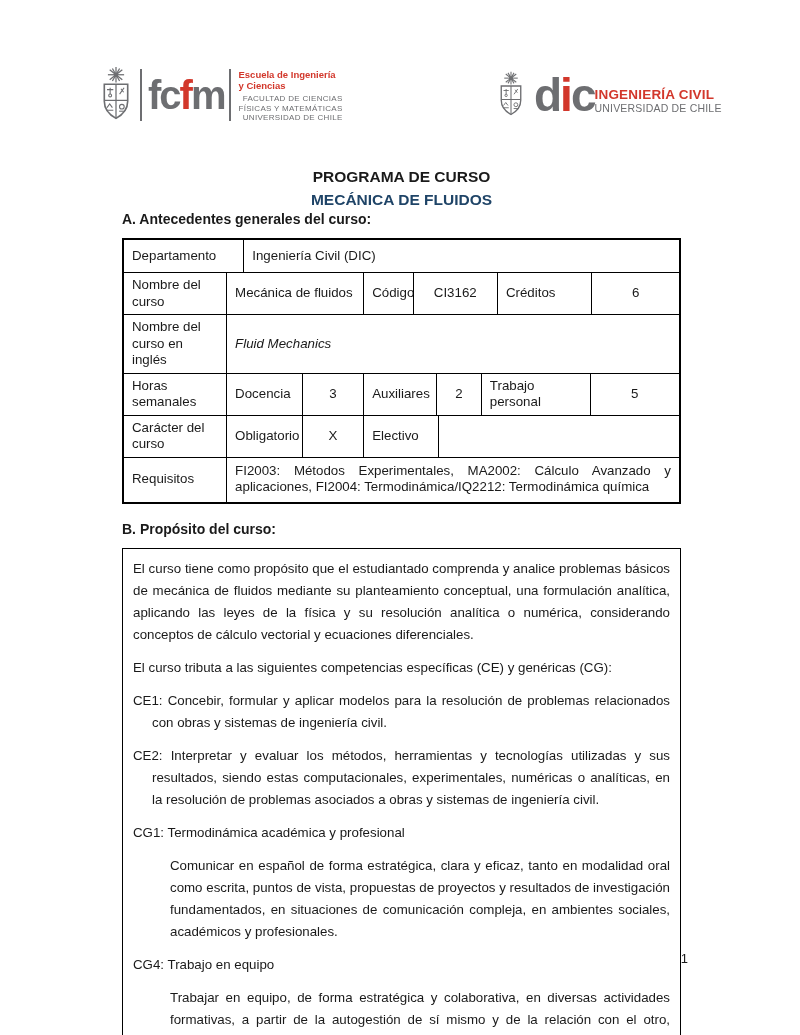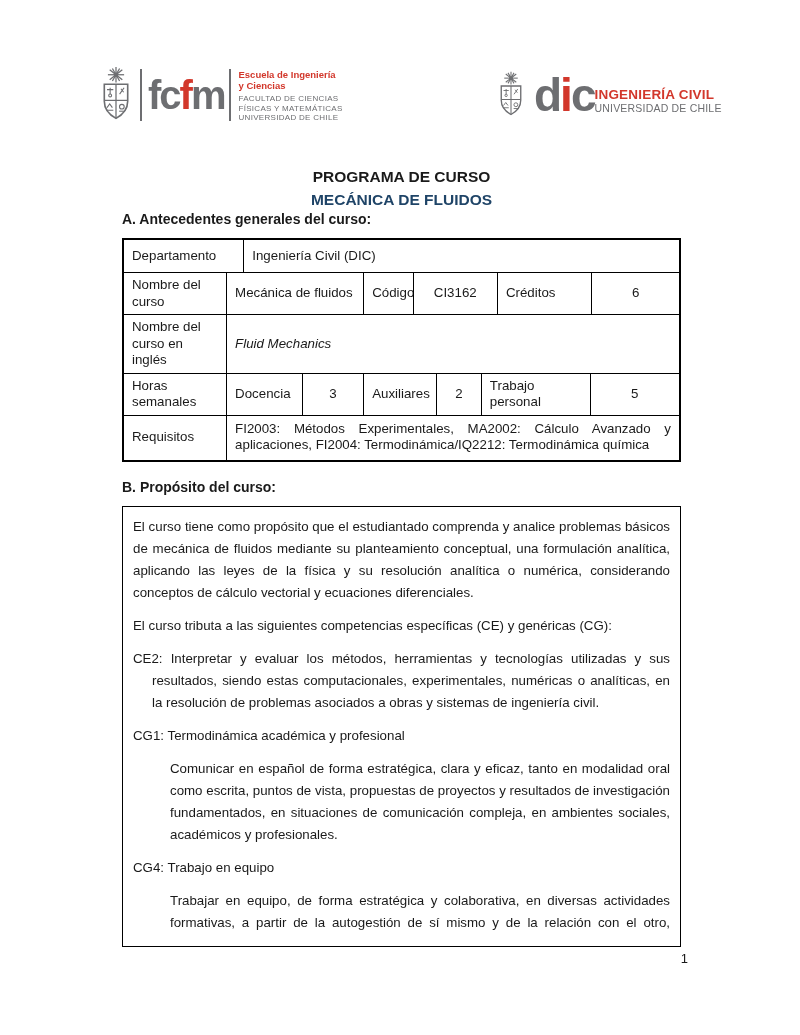--- a/index.html
+++ b/index.html
@@ -25,21 +25,21 @@
     padding: 2px 5px 2px 6px;
     height: 52px;
   }
   .fcfm-word .l {
     font-size: 40px; font-weight: bold; line-height: 40px;
     letter-spacing: -2px; color: #6d6e71;
   }
   .fcfm-word .l.red { color: #d2372b; }
   .fcfm-text { margin-left: 7px; padding-top: 2px; }
   .fcfm-text .r { color: #d2372b; font-size: 9.5px; line-height: 11px; font-weight: bold; }
-  .fcfm-text .g { color: #6d6e71; font-size: 8px; line-height: 9.5px; letter-spacing: 0.3px; }
+  .fcfm-text .g { color: #6d6e71; font-size: 8px; line-height: 9.5px; letter-spacing: 0.3px; text-align: right; }
   .fcfm-text .r:nth-child(2) { margin-bottom: 3px; }
   .dic-word { display: flex; align-items: center; margin-left: 8px; }
   .dic-word .l {
     font-size: 46px; font-weight: bold; line-height: 44px;
     letter-spacing: -2px; color: #6d6e71;
   }
   .dic-word .l.red { color: #d2372b; }
   .dic-text { padding-top: 10px; }
   .dic-text .r { color: #d2372b; font-size: 13.5px; font-weight: bold; line-height: 15px; letter-spacing: 0.2px; }
   .dic-text .g { color: #6d6e71; font-size: 10.5px; line-height: 12px; letter-spacing: 0.2px; }
@@ -174,31 +174,39 @@
       </div>
       <div class="trow">
         <div class="tcell" style="width:18.4%">Horas semanales</div>
         <div class="tcell" style="width:13.6%">Docencia</div>
         <div class="tcell tc-center" style="width:11.1%">3</div>
         <div class="tcell" style="width:13.1%">Auxiliares</div>
         <div class="tcell tc-center" style="width:8.1%">2</div>
         <div class="tcell" style="width:19.6%">Trabajo personal</div>
         <div class="tcell tc-center" style="width:16.1%">5</div>
       </div>
+      <div class="trow">
+        <div class="tcell" style="width:18.4%">Carácter del curso</div>
+        <div class="tcell" style="width:13.6%">Obligatorio</div>
+        <div class="tcell tc-center" style="width:11.1%">X</div>
+        <div class="tcell" style="width:13.4%">Electivo</div>
+        <div class="tcell" style="width:43.5%"></div>
+      </div>
       <div class="trow r6">
         <div class="tcell" style="width:18.4%">Requisitos</div>
         <div class="tcell tc-justify" style="width:81.6%">FI2003: Métodos Experimentales, MA2002: Cálculo Avanzado y aplicaciones, FI2004: Termodinámica/IQ2212: Termodinámica química</div>
       </div>
     </div>
 
     <div class="sec-heading">B. Propósito del curso:</div>
 
     <div class="bbox">
       <p>El curso tiene como propósito que el estudiantado comprenda y analice problemas básicos de mecánica de fluidos mediante su planteamiento conceptual, una formulación analítica, aplicando las leyes de la física y su resolución analítica o numérica, considerando conceptos de cálculo vectorial y ecuaciones diferenciales.</p>
       <p>El curso tributa a las siguientes competencias específicas (CE) y genéricas (CG):</p>
+      <p class="comp"><span>CE1:</span> <span>Concebir, formular y aplicar modelos para la resolución de problemas relacionados con obras y sistemas de ingeniería civil.</span></p>
       <p class="comp"><span>CE2:</span> <span>Interpretar y evaluar los métodos, herramientas y tecnologías utilizadas y sus resultados, siendo estas computacionales, experimentales, numéricas o analíticas, en la resolución de problemas asociados a obras y sistemas de ingeniería civil.</span></p>
       <p class="comp"><span>CG1:</span> <span>Termodinámica académica y profesional</span></p>
       <p class="desc">Comunicar en español de forma estratégica, clara y eficaz, tanto en modalidad oral como escrita, puntos de vista, propuestas de proyectos y resultados de investigación fundamentados, en situaciones de comunicación compleja, en ambientes sociales, académicos y profesionales.</p>
       <p class="comp"><span>CG4:</span> <span>Trabajo en equipo</span></p>
       <p class="desc force-last">Trabajar en equipo, de forma estratégica y colaborativa, en diversas actividades formativas, a partir de la autogestión de sí mismo y de la relación con el otro,</p>
     </div>
 
   </div>
 
   <div class="page-num">1</div>

